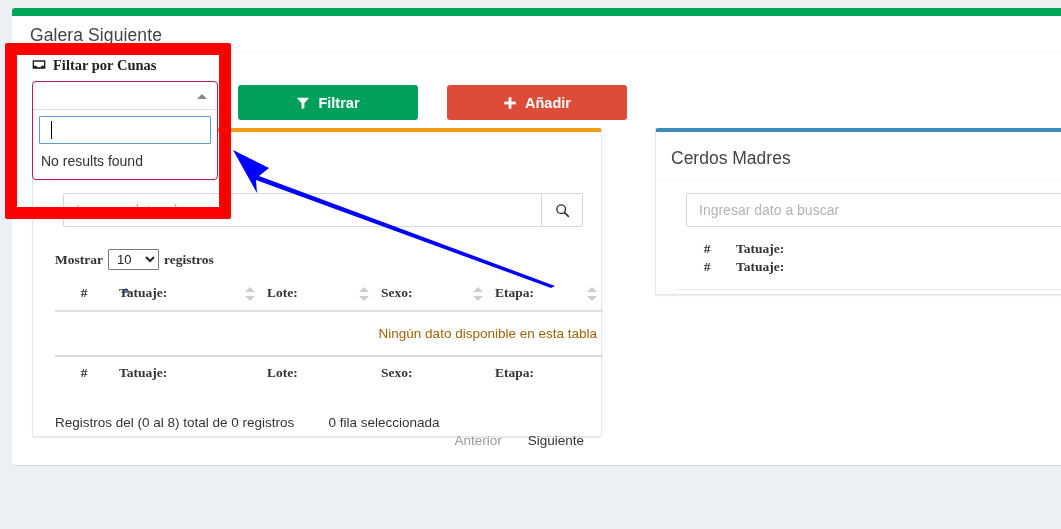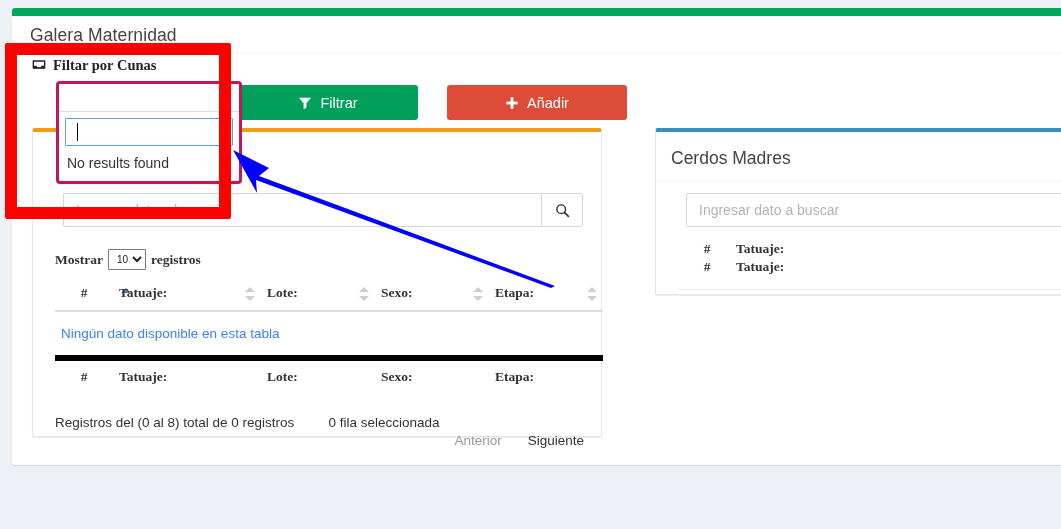--- a/index.html
+++ b/index.html
@@ -95,24 +95,24 @@
     position: absolute;
     left: 22px; top: 117px;
     font-size: 13.5px;
     font-weight: bold;
     color: #333;
     display: flex; align-items: center; gap: 5px;
     font-family: "Liberation Serif", serif;
   }
   .dt-length select {
     font-family: "Liberation Sans", sans-serif;
-    font-size: 10px;
+    font-size: 13px;
     font-weight: normal;
     height: 21px;
-    padding: 0 0 0 4px;
+    padding: 0 10px 0 4px;
     border: 1px solid #7a7a7a;
     background: #fff;
     color: #222;
     border-radius: 1px;
   }
 
   .dt-table {
     position: absolute;
     left: 22px; top: 145px;
     width: 548px;
@@ -124,25 +124,25 @@
     font-weight: bold;
     color: #333;
     text-align: left;
     padding: 8px 6px 9px 6px;
     border-bottom: 2px solid #dddddd;
     position: relative;
     white-space: nowrap;
   }
   .dt-table thead.bottom th { border-bottom: none; border-top: 2px solid #dddddd; }
   .dt-table td.empty {
-    text-align: left;
+    text-align: right;
     padding: 14px 6px;
-    color: #3b82f6;
+    color: #a16207;
     font-size: 13.5px;
-    border-bottom: 6px solid #000000;
+    border-bottom: 1px solid #000000;
     font-family: "Liberation Sans", sans-serif;
   }
   .col-num { width: 58px; text-align: center !important; }
   .col-sortable { padding-right: 26px !important; }
 
   .sort-both, .sort-asc {
     position: absolute;
     right: 6px; top: 50%;
     transform: translateY(-50%);
     width: 10px; height: 14px;
@@ -251,25 +251,24 @@
     font-family: "Liberation Serif", serif;
     font-weight: bold;
     font-size: 14.5px;
     color: #222;
     display: flex; align-items: center; gap: 7px;
     white-space: nowrap;
     margin-bottom: 7px;
   }
   .select2-box {
     width: 186px;
-    border: 3px solid #be185d;
+    border: 1px solid #be185d;
     border-radius: 4px;
     background: #fff;
     box-shadow: 0 1px 2px rgba(0,0,0,0.06);
-    margin-left: 24px;
   }
   .select2-selection {
     height: 28px;
     position: relative;
     border-bottom: 1px solid #ddd;
   }
   .select2-arrow {
     position: absolute;
     right: 10px; top: 12px;
     width: 0; height: 0;
@@ -309,20 +308,21 @@
     height: 35px;
     border: none;
     border-radius: 3px;
     color: #fff;
     font-size: 14.5px;
     font-family: "Liberation Sans", sans-serif;
     display: flex; align-items: center; justify-content: center;
     gap: 8px;
     cursor: pointer;
     padding: 0 24px;
+    font-weight: bold;
   }
   .btn-filtrar { left: 238px; top: 85px; width: 180px; background: #00a05a; }
   .btn-anadir  { left: 447px; top: 85px; width: 180px; background: #dd4b39; }
 
   
   .annot-rect {
     position: absolute;
     left: 5px; top: 43px;
     width: 226px; height: 176px;
     border: 12px solid #fe0000;
@@ -336,21 +336,21 @@
     pointer-events: none;
   }
 </style>
 </head>
 <body>
 
 <div id="screen">
 
   <div class="outer-card">
     <div class="outer-card-topbar"></div>
-    <div class="outer-card-title">Galera Maternidad</div>
+    <div class="outer-card-title">Galera Siguiente</div>
     <div class="outer-card-header-rule"></div>
   </div>
 
   <div class="inner-card-left">
 
     <div class="search-group">
       <input class="search-input" type="text" placeholder="Ingresar dato a buscar" style="">
       <button class="search-btn">
         <svg width="15" height="15" viewBox="0 0 16 16">
           <circle cx="6.6" cy="6.6" r="4.6" fill="none" stroke="#333" stroke-width="1.5"></circle>

